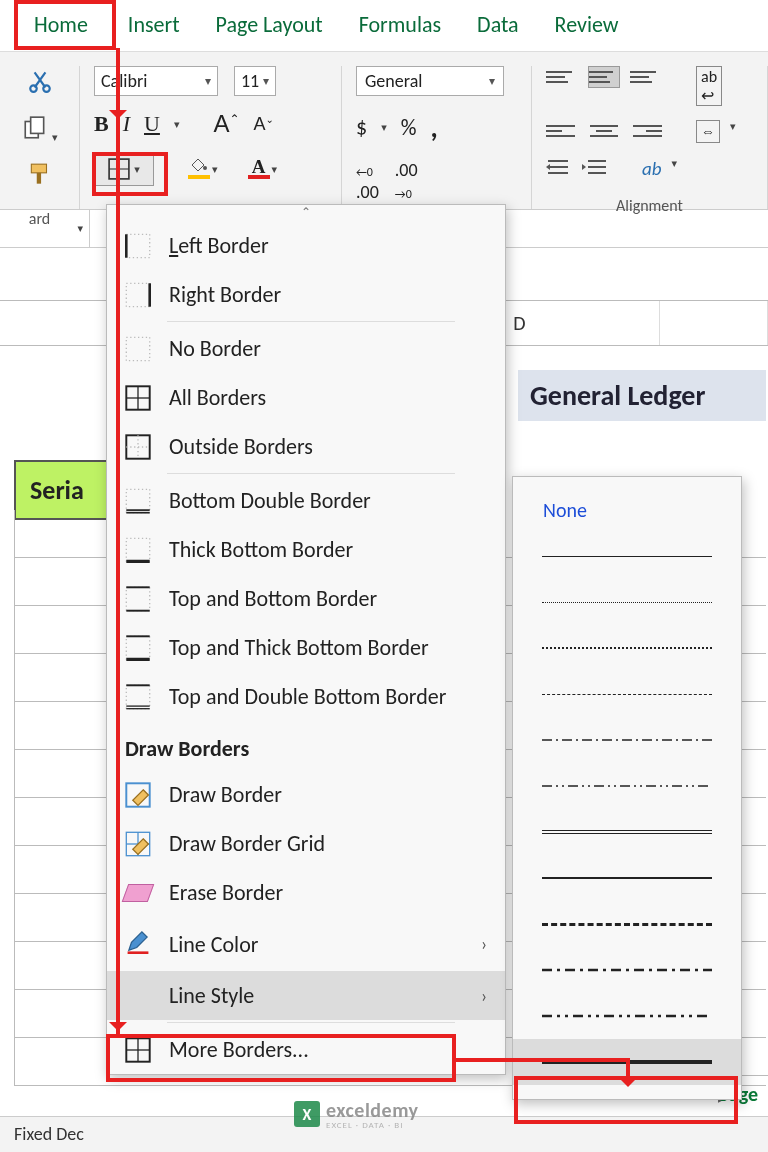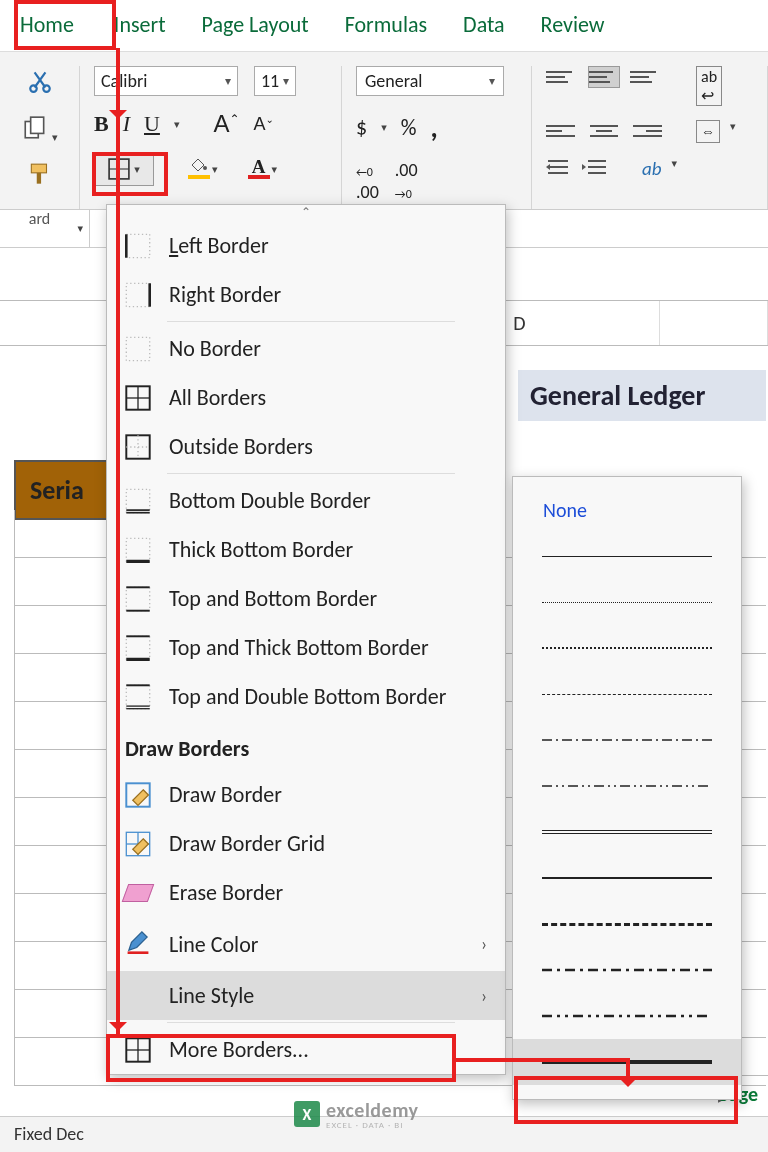--- a/index.html
+++ b/index.html
@@ -1,35 +1,35 @@
 <!DOCTYPE html>
 <html><head>
 <meta charset="utf-8">
 <style>
   * { box-sizing: border-box; margin: 0; padding: 0; font-family: "Segoe UI", Calibri, Arial, sans-serif; }
   body { width: 768px; height: 1152px; background: #fff; position: relative; overflow: hidden; font-size: 19px; color: #222; }
 
   
   .tabs { display: flex; padding: 6px 0 8px 0; border-bottom: 1px solid #ddd; background: #fff; height: 52px; align-items: center; }
   .tab { padding: 4px 18px; font-size: 22px; color: #0a6b3a; }
-  .tab-home { color: #0a6b3a; padding-left: 20px; padding-right: 22px; }
+  .tab-home { color: #0a6b3a; padding-left: 34px; padding-right: 22px; }
 
   
   .ribbon { display: flex; background: #f3f3f3; border-bottom: 1px solid #ccc; height: 158px; position: relative; padding-top: 14px; }
   .group { border-right: 1px solid #d5d5d5; padding: 0 14px; display: flex; flex-direction: column; gap: 14px; }
   .row { display: flex; align-items: center; gap: 10px; }
 
   
   .clipboard { width: 80px; display: flex; flex-direction: column; gap: 16px; align-items: center; padding: 2px 6px 0 6px; }
   .cut-icon svg, .copy-icon svg, .paint-icon svg { width: 26px; height: 26px; }
   .group-label { font-size: 16px; color: #555; text-align: center; margin-top: auto; padding-bottom: 4px; }
 
   
   .font-combo { border: 1px solid #aaa; background: #fff; height: 30px; font-size: 18px; padding: 2px 6px; display: flex; align-items: center; }
-  .font-name { width: 144px; gap: 35px; }
+  .font-name { width: 124px; gap: 35px; }
   .font-size { width: 42px; margin-left: 6px; }
   .caret { margin-left: auto; font-size: 12px; color: #555; }
 
   .font-style-row { display: flex; gap: 14px; align-items: center; font-size: 20px; }
   .bold { font-weight: bold; font-family: "Times New Roman", serif; font-size: 22px; }
   .italic { font-style: italic; font-family: "Times New Roman", serif; font-size: 22px; }
   .underline { text-decoration: underline; font-family: "Times New Roman", serif; font-size: 22px; }
   .incdec { font-family: Arial; }
 
   .border-button { border: 1px solid #999; background: #e8e8e8; width: 60px; height: 34px; display: flex; align-items: center; justify-content: center; gap: 4px; }
@@ -55,21 +55,21 @@
   
   .namebox-row { display: flex; border-bottom: 1px solid #ccc; height: 38px; align-items: center; padding-left: 10px; }
   .namebox { width: 80px; border-right: 1px solid #ccc; height: 100%; display: flex; align-items: center; justify-content: flex-end; padding-right: 6px; }
 
   
   .sheet { position: absolute; top: 300px; left: 0; right: 0; bottom: 40px; background: #fff; }
   .col-headers { display: flex; height: 46px; border-top: 1px solid #bbb; border-bottom: 1px solid #bbb; }
   .col-hd { flex: 1; border-right: 1px solid #ddd; text-align: center; font-size: 20px; padding-top: 10px; background: #fff; color: #333; }
 
   .ledger-title { position: absolute; left: 518px; top: 70px; font-size: 28px; font-weight: bold; color: #223; background: #dde3ed; padding: 8px 12px; width: 248px; }
-  .serial-cell { position: absolute; left: 14px; top: 160px; font-size: 26px; font-weight: bold; background: #a16207; padding: 12px 14px; border: 2px solid #555; border-right: none; width: 100px; }
+  .serial-cell { position: absolute; left: 14px; top: 160px; font-size: 26px; font-weight: bold; background: #bef264; padding: 12px 14px; border: 2px solid #555; border-right: none; width: 100px; }
   .grid-lines { position: absolute; left: 14px; top: 210px; right: 2px; }
   .grid-row { height: 48px; border-bottom: 1px solid #bbb; border-left: 1px solid #bbb; }
 
   .ledger-tab { position: absolute; right: 0; bottom: 40px; font-size: 20px; font-weight: bold; color: #0a7a38; padding: 6px 10px; border-top: 1px solid #bbb; }
 
   
   .status-bar { position: absolute; left: 0; bottom: 0; width: 100%; height: 36px; background: #f3f3f3; border-top: 1px solid #ccc; padding: 6px 14px; font-size: 18px; color: #333; }
 
   
   .border-menu { position: absolute; left: 106px; top: 204px; width: 400px; background: #f8f8f8; border: 1px solid #bbb; box-shadow: 2px 4px 12px rgba(0,0,0,0.25); z-index: 20; }
@@ -271,20 +271,21 @@
           <svg width="26" height="20">
               <path d="M6 4h18M6 10h18M6 16h18" stroke="#555" stroke-width="2"></path>
               <path d="M4 10l-4-3v6z" fill="#555"></path>
             </svg>
         </span>
         <span style="width:14px;"></span>
         <span style="font-style:italic;color:#2a6fb0;">ab</span>
           <span class="dd-caret">▾</span>
       </div>
     </div>
+    <div class="group-label">Alignment</div>
   </div>
 </div>
 
 <div class="namebox-row">
   <div class="namebox">
       <span class="dd-caret">▾</span>
     </div>
 </div>
 
 <div class="sheet">

